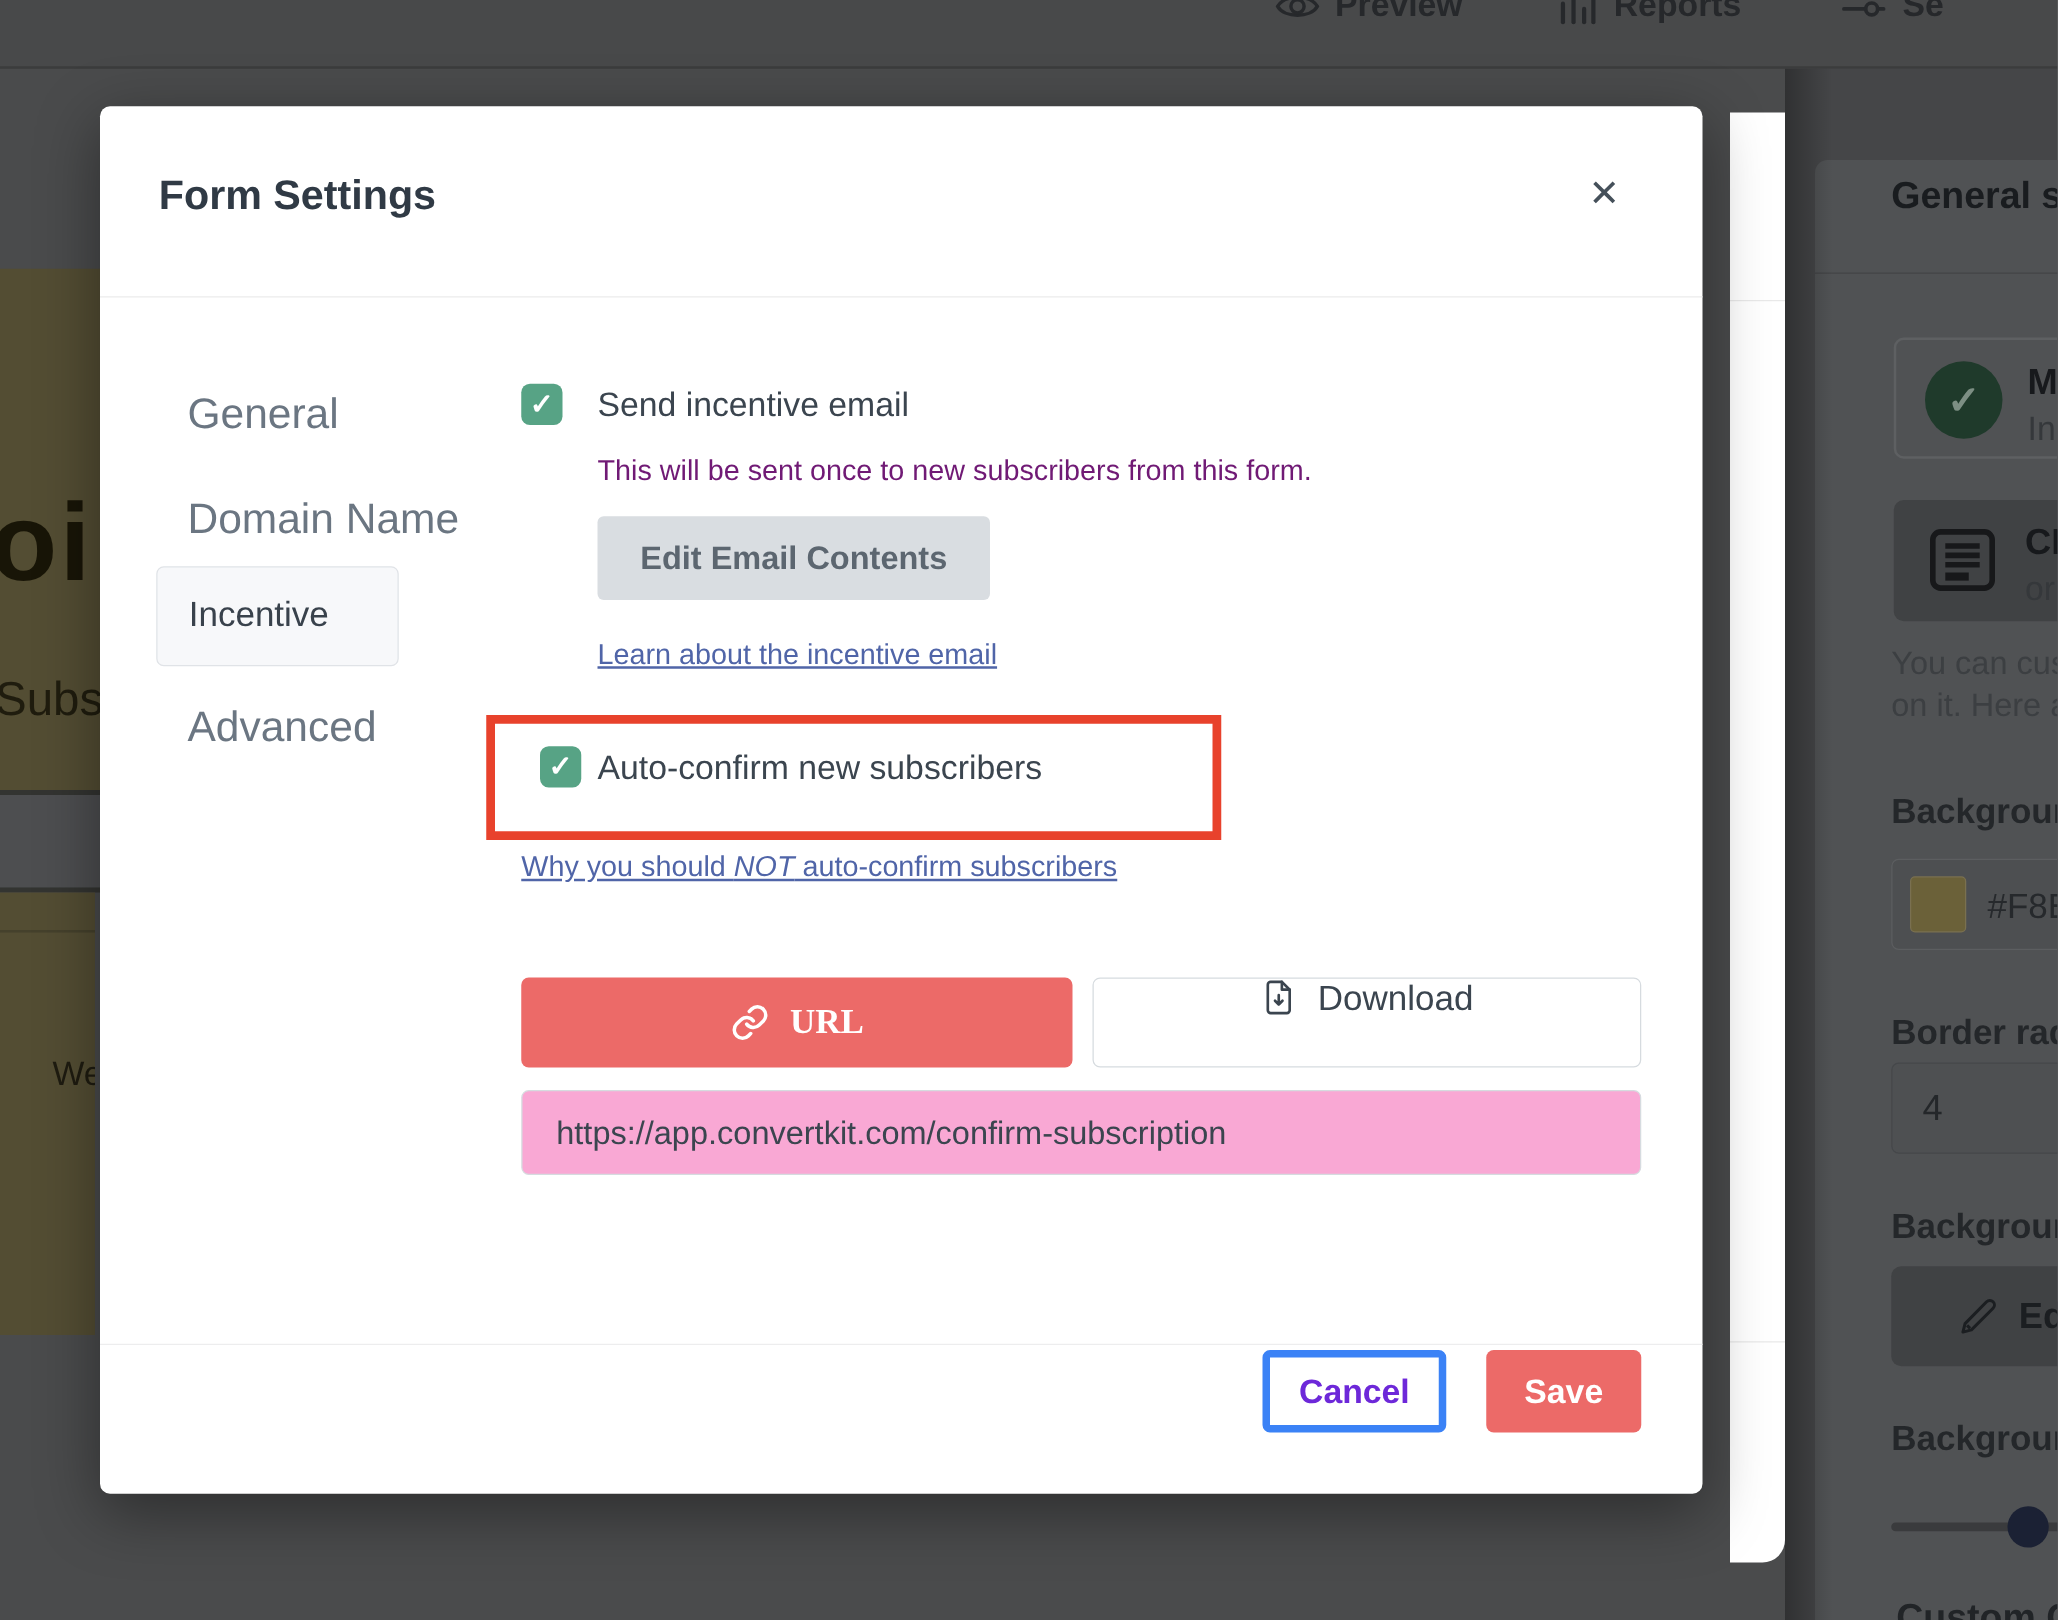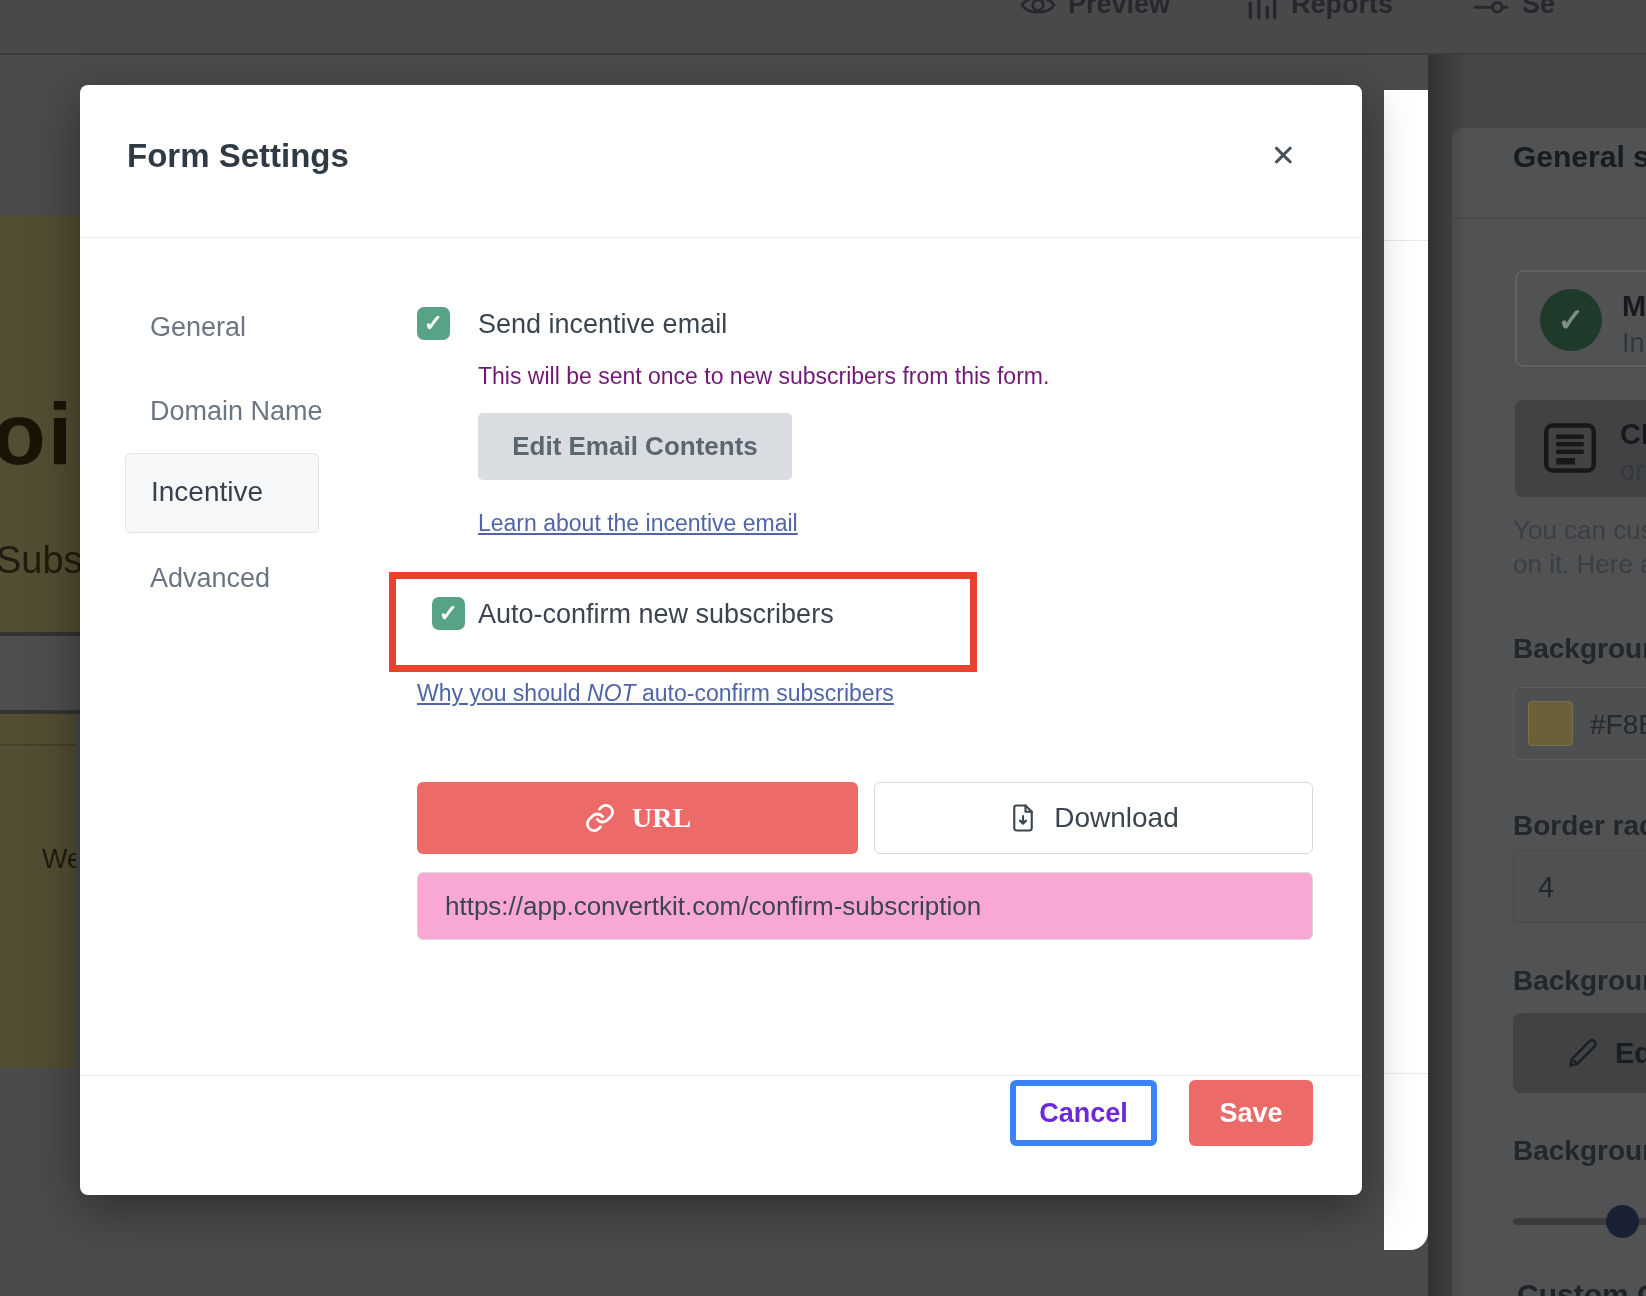--- a/index.html
+++ b/index.html
@@ -83,21 +83,21 @@
   .modal {
     position:absolute; left:80px; top:85px; width:1282px; height:1110px;
     background:#ffffff; border-radius:8px;
     box-shadow:0 14px 50px rgba(0,0,0,0.40);
   }
   .modal-title { position:absolute; left:47px; top:52px; font-size:33px; font-weight:700; color:#303a45; }
   .modal-close { position:absolute; right:66px; top:56px; font-size:30px; color:#45505a; cursor:pointer; line-height:1; font-weight:400; }
   .modal-hdiv  { position:absolute; left:0; top:152px; width:100%; height:1px; background:#ebebec; }
   .modal-fdiv  { position:absolute; left:0; top:990px; width:100%; height:1px; background:#ededee; }
 
-  .tab { position:absolute; left:70px; font-size:27px; color:#6b7682; cursor:pointer; white-space:nowrap; }
+  .tab { position:absolute; left:70px; font-size:34px; color:#6b7682; cursor:pointer; white-space:nowrap; }
   .tab-active-box {
     position:absolute; left:45px; top:368px; width:194px; height:80px;
     background:#f7f8fa; border:1px solid #e0e3e7; border-radius:6px; cursor:pointer;
   }
   .tab-active-box .tab-label { position:absolute; left:25px; top:22px; font-size:28px; color:#39424c; }
 
   .checkbox {
     position:absolute; width:33px; height:33px; border-radius:7px; background:#57a385;
     color:#ffffff; display:flex; align-items:center; justify-content:center;
     font-size:23px; font-weight:700; cursor:pointer;
@@ -117,21 +117,21 @@
   .after-label { position:absolute; left:337px; top:645px; font-size:27px; color:#5e6974; white-space:nowrap; }
   .url-btn {
     position:absolute; left:337px; top:697px; width:441px; height:72px;
     background:#ec6a68; border:none; border-radius:6px; cursor:pointer;
     display:flex; align-items:center; justify-content:center; gap:16px;
     color:#ffffff; font-family:Liberation Serif, serif; font-size:28px; font-weight:700;
   }
   .download-btn {
     position:absolute; left:794px; top:697px; width:439px; height:72px;
     background:#ffffff; border:1px solid #d6dbdf; border-radius:6px; cursor:pointer;
-    display:flex; align-items:center; justify-content:center; gap:16px;
+    display:flex; justify-content:center; gap:16px;
     color:#3b454f; font-family:inherit; font-size:28px; font-weight:400;
   }
   .url-input {
     position:absolute; left:337px; top:787px; width:896px; height:68px;
     border:1px solid #d6dbdf; border-radius:6px; padding:0 0 0 27px;
     font-family:inherit; font-size:26px; color:#3b454f; background:#f9a8d4; outline:none;
   }
   .cancel-btn {
     position:absolute; left:930px; top:995px; width:147px; height:66px;
     background:#ffffff; border:6px solid #3b82f6; border-radius:6px; cursor:pointer;

